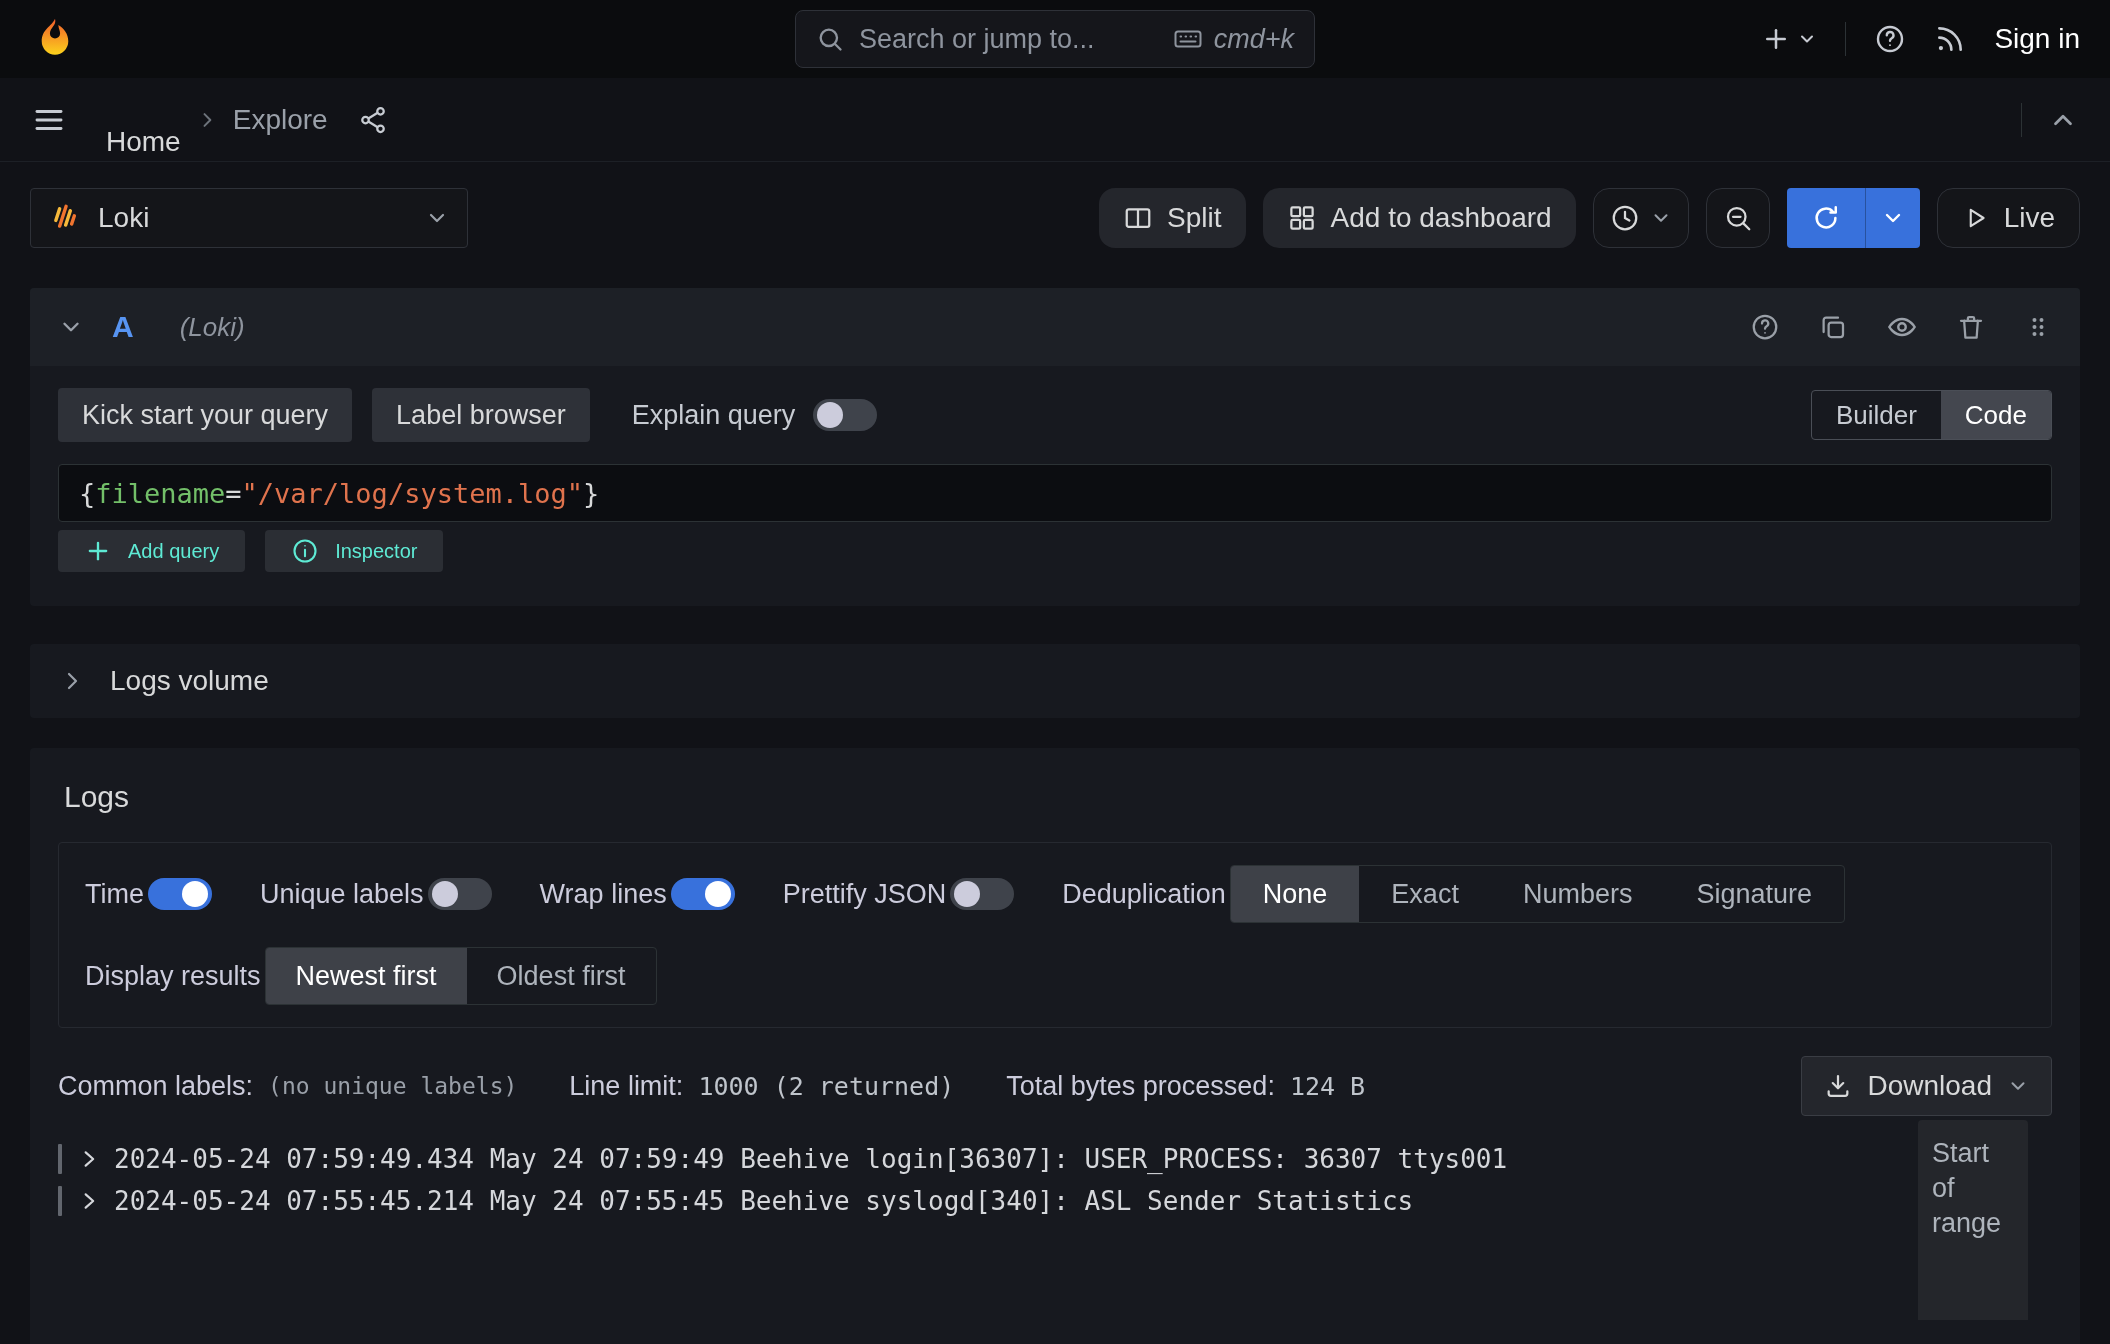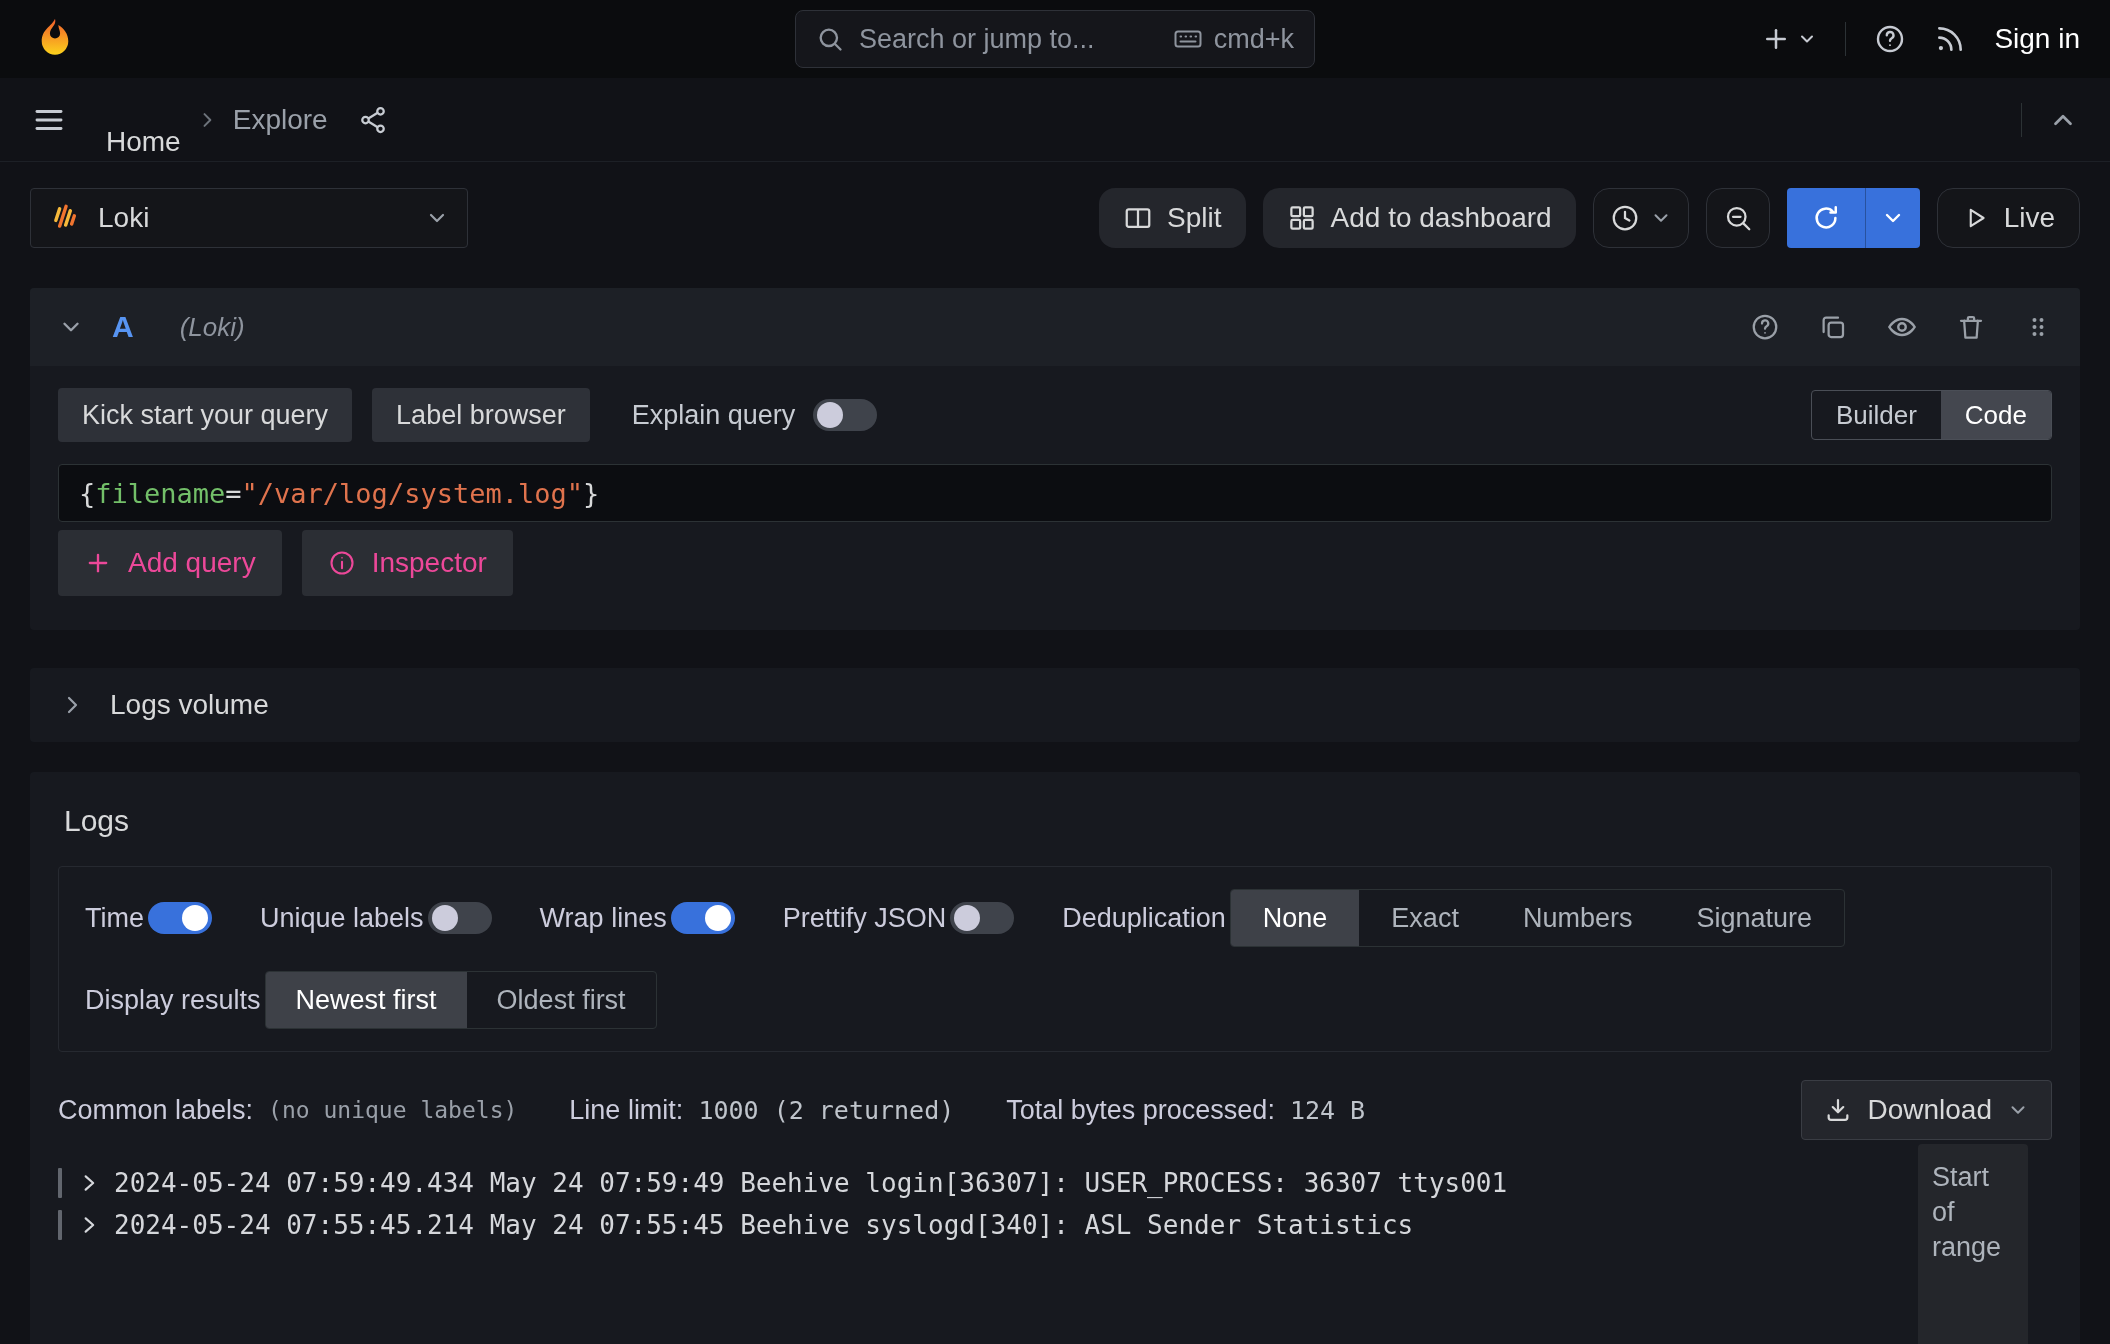--- a/index.html
+++ b/index.html
@@ -11,21 +11,21 @@
   }
   svg { display:block; }
 
   
   .topnav { height:78px; background:#0b0c0e; display:flex; align-items:center; padding:0 30px; position:relative; }
   .search {
     position:absolute; left:50%; top:50%; transform:translate(-50%,-50%);
     width:520px; height:58px; background:#15161b; border:1px solid #2e3138; border-radius:8px;
     display:flex; align-items:center; padding:0 20px; gap:15px; color:#8e949e; cursor:pointer;
   }
-  .search .kbd { margin-left:auto; display:flex; align-items:center; gap:11px; color:#8e949e; }
+  .search .kbd { margin-left:auto; display:flex; align-items:center; gap:11px; color:#8e949e;font-style:italic; }
   .nav-right { margin-left:auto; display:flex; align-items:center; gap:28px; color:#c7cbd2; }
   .plus-group { display:flex; align-items:center; gap:6px; cursor:pointer; }
   .divider-v { width:1px; height:34px; background:#2c3235; }
   .signin { color:#ffffff; font-weight:500; font-size:28px; cursor:pointer; }
 
   
   .breadcrumb-bar { height:84px; display:flex; align-items:center; padding:0 32px; border-bottom:1px solid #1d2026; background:#111217; }
   .hamburger { color:#c7cbd2; margin-right:40px; cursor:pointer; }
   .crumb { font-size:28px; }
   .crumb-home { color:#d8d9da; cursor:pointer;margin-top:44px; }
@@ -68,22 +68,22 @@
   .mode.sel { background:#44474f; color:#fff; }
   .qinput { margin-top:22px; height:58px; background:#0c0d11; border:1px solid #2c3235; border-radius:4px;
     display:flex; align-items:center; padding:0 20px; font-family:"DejaVu Sans Mono",monospace; font-size:27px; color:#d8d9da; cursor:text; }
   .tok-label { color:#73bf69; }
   .tok-str { color:#e0734d; }
   .qoptions { display:flex; align-items:center; height:76px; color:#868c94; cursor:pointer; }
   .qoptions .chev { color:#9aa0a9; margin-right:20px; display:flex; }
   .qopt-title { color:#d8d9da; font-weight:500; margin-right:28px; }
   .qopt-item { margin-right:38px; }
   .qfooter { padding:8px 28px 34px; display:flex; gap:20px; }
-  .qfbtn { height:66px; background:#2b2e34; border-radius:4px; padding:0 26px; display:flex; align-items:center; gap:16px;
-    font-size:28px; font-weight:500; color:#ec4899; cursor:pointer; }
+  .qfbtn { height:42px; background:#2b2e34; border-radius:4px; padding:0 26px; display:flex; align-items:center; gap:16px;
+    font-size:20px; font-weight:500; color:#5eead4; cursor:pointer; }
 
   
   .lv { margin:38px 30px 0; background:#17191f; border-radius:4px; height:74px; display:flex; align-items:center; padding:0 30px; gap:26px; cursor:pointer; }
   .lv .chev { color:#9aa0a9; display:flex; }
   .lv-title { color:#d8d9da; font-weight:500; font-size:28px; }
 
   
   .logs { margin:30px 30px 0; background:#17191f; border-radius:4px; padding:30px 28px; position:relative; height:620px; }
   .logs-title { font-size:30px; font-weight:500; color:#d8d9da; margin:2px 0 28px 6px; }
   .controls-box { border:1px solid #262930; border-radius:4px; padding:22px 26px; }

